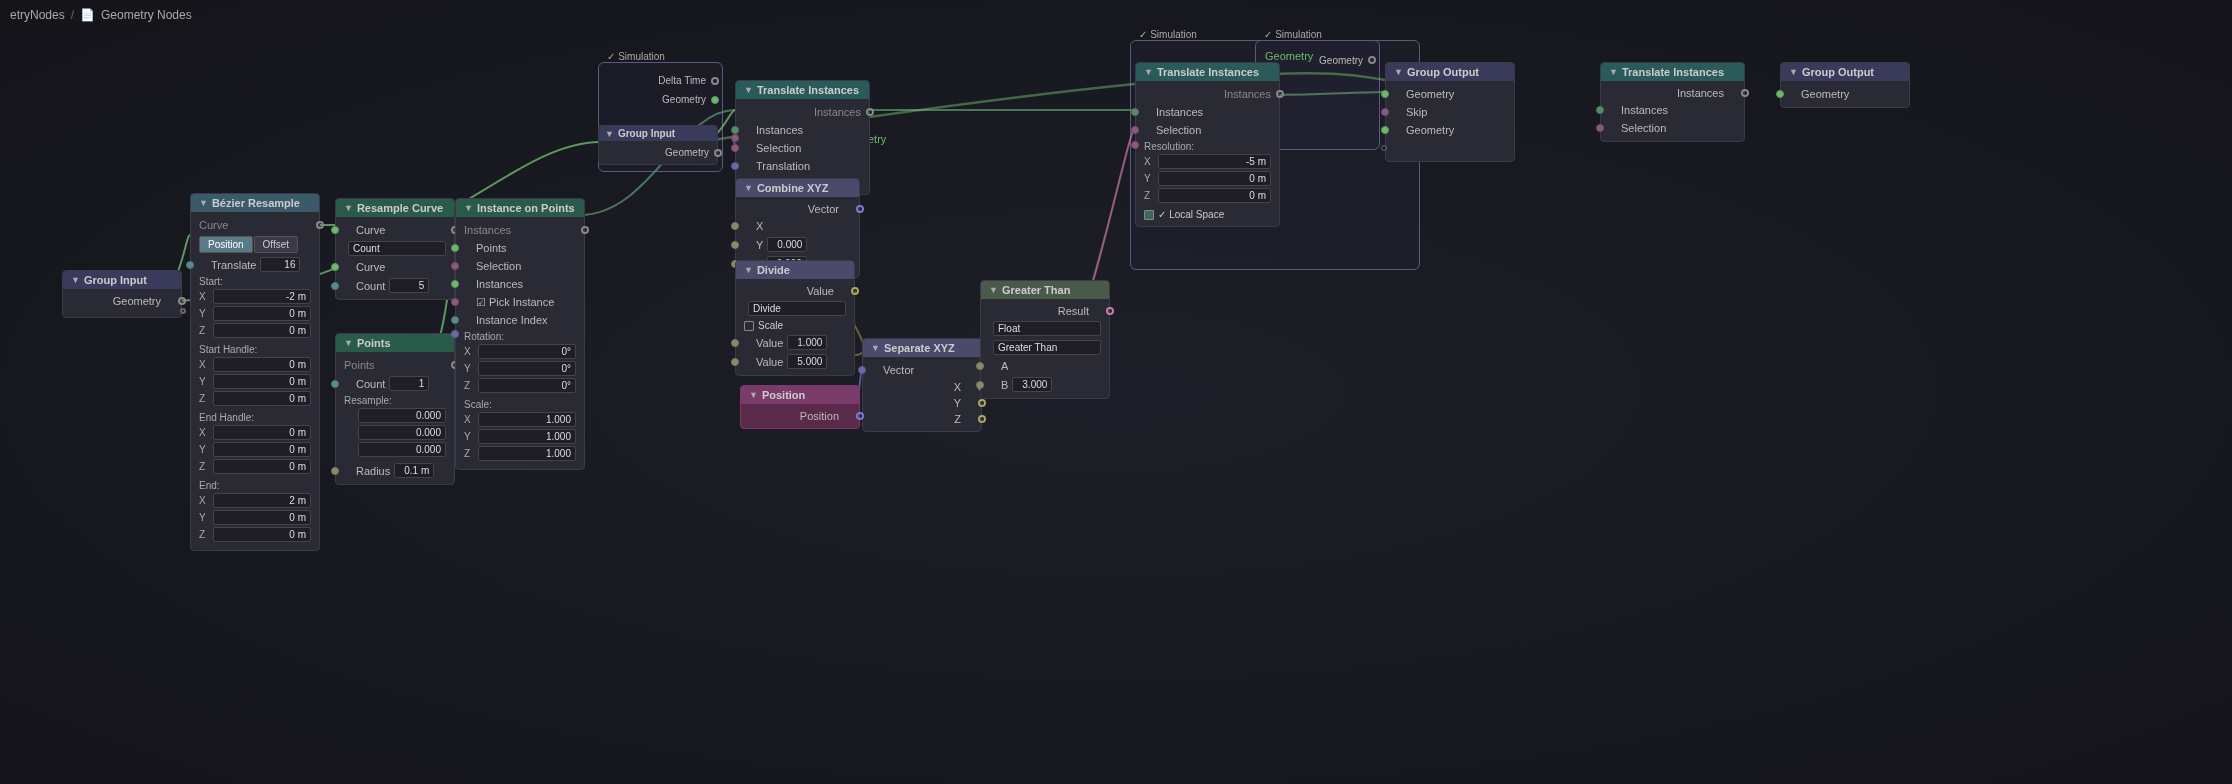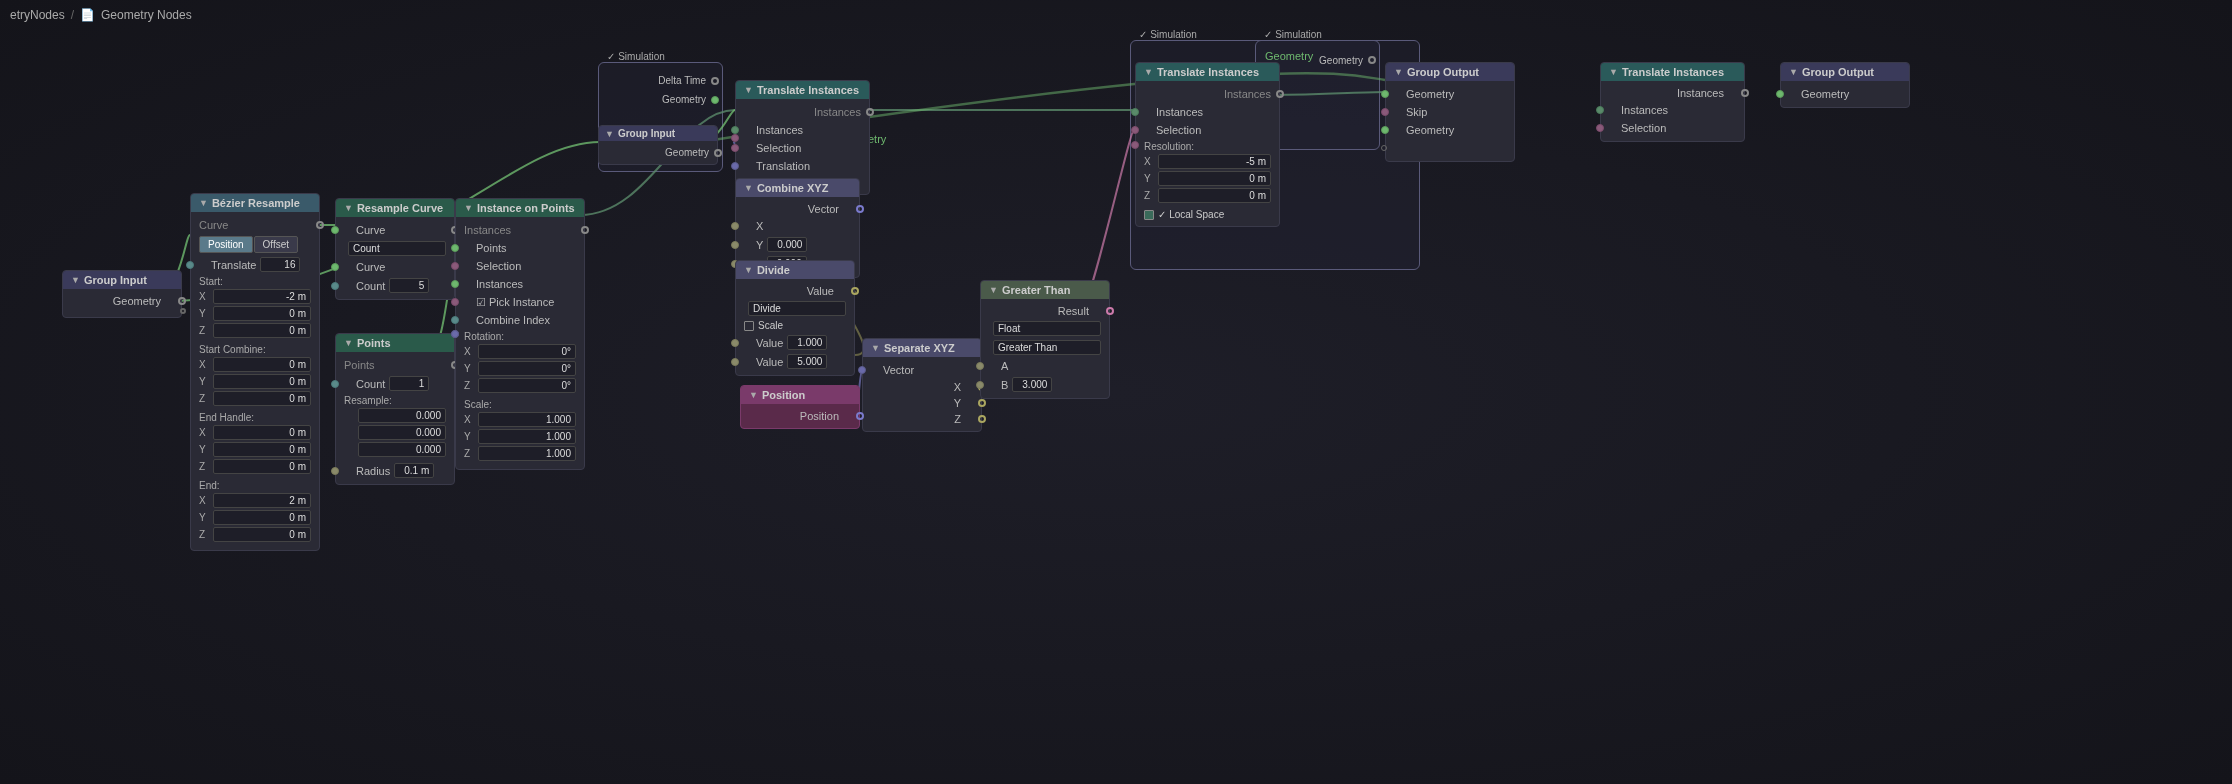--- a/index.html
+++ b/index.html
@@ -288,21 +288,21 @@
           </div>
         <div class="xyz-row">
             <span class="xyz-label">Y</span>
             <span class="xyz-val">0 m</span>
           </div>
         <div class="xyz-row">
             <span class="xyz-label">Z</span>
             <span class="xyz-val">0 m</span>
           </div>
       </div>
-      <div class="section-label">Start Combine:</div>
+      <div class="section-label">Start Handle:</div>
       <div class="xyz-block">
         <div class="xyz-row">
             <span class="xyz-label">X</span>
             <span class="xyz-val">0 m</span>
           </div>
         <div class="xyz-row">
             <span class="xyz-label">Y</span>
             <span class="xyz-val">0 m</span>
           </div>
         <div class="xyz-row">
@@ -428,21 +428,21 @@
       <div class="node-row">
         <div class="socket socket-geo" style="left:-5px;top:50%;"></div>
         <span class="row-label">Instances</span>
       </div>
       <div class="node-row">
         <div class="socket socket-bool" style="left:-5px;top:50%;"></div>
         <span class="row-label">☑ Pick Instance</span>
       </div>
       <div class="node-row">
         <div class="socket socket-int" style="left:-5px;top:50%;"></div>
-        <span class="row-label">Combine Index</span>
+        <span class="row-label">Instance Index</span>
       </div>
       <div class="section-label">Rotation:</div>
       <div class="xyz-block">
         <div class="xyz-row">
           <div class="socket socket-vec" style="position:absolute;left:-5px;top:50%;"></div>
           <span class="xyz-label">X</span>
             <span class="xyz-val">0°</span>
         </div>
         <div class="xyz-row">
             <span class="xyz-label">Y</span>

